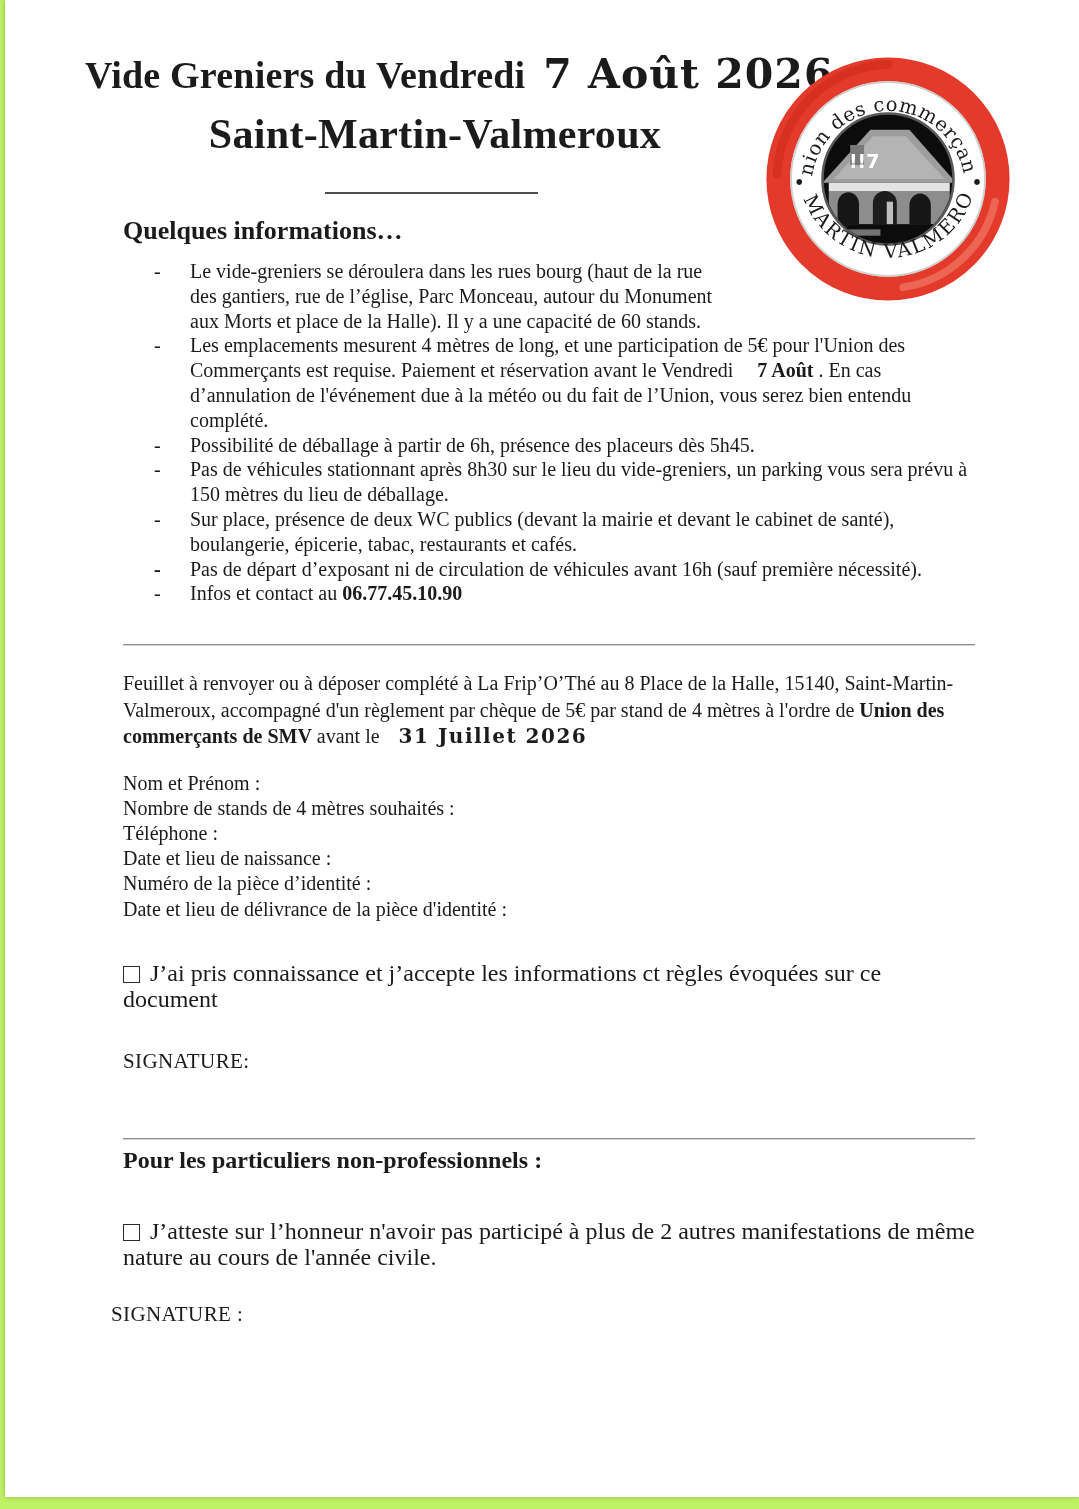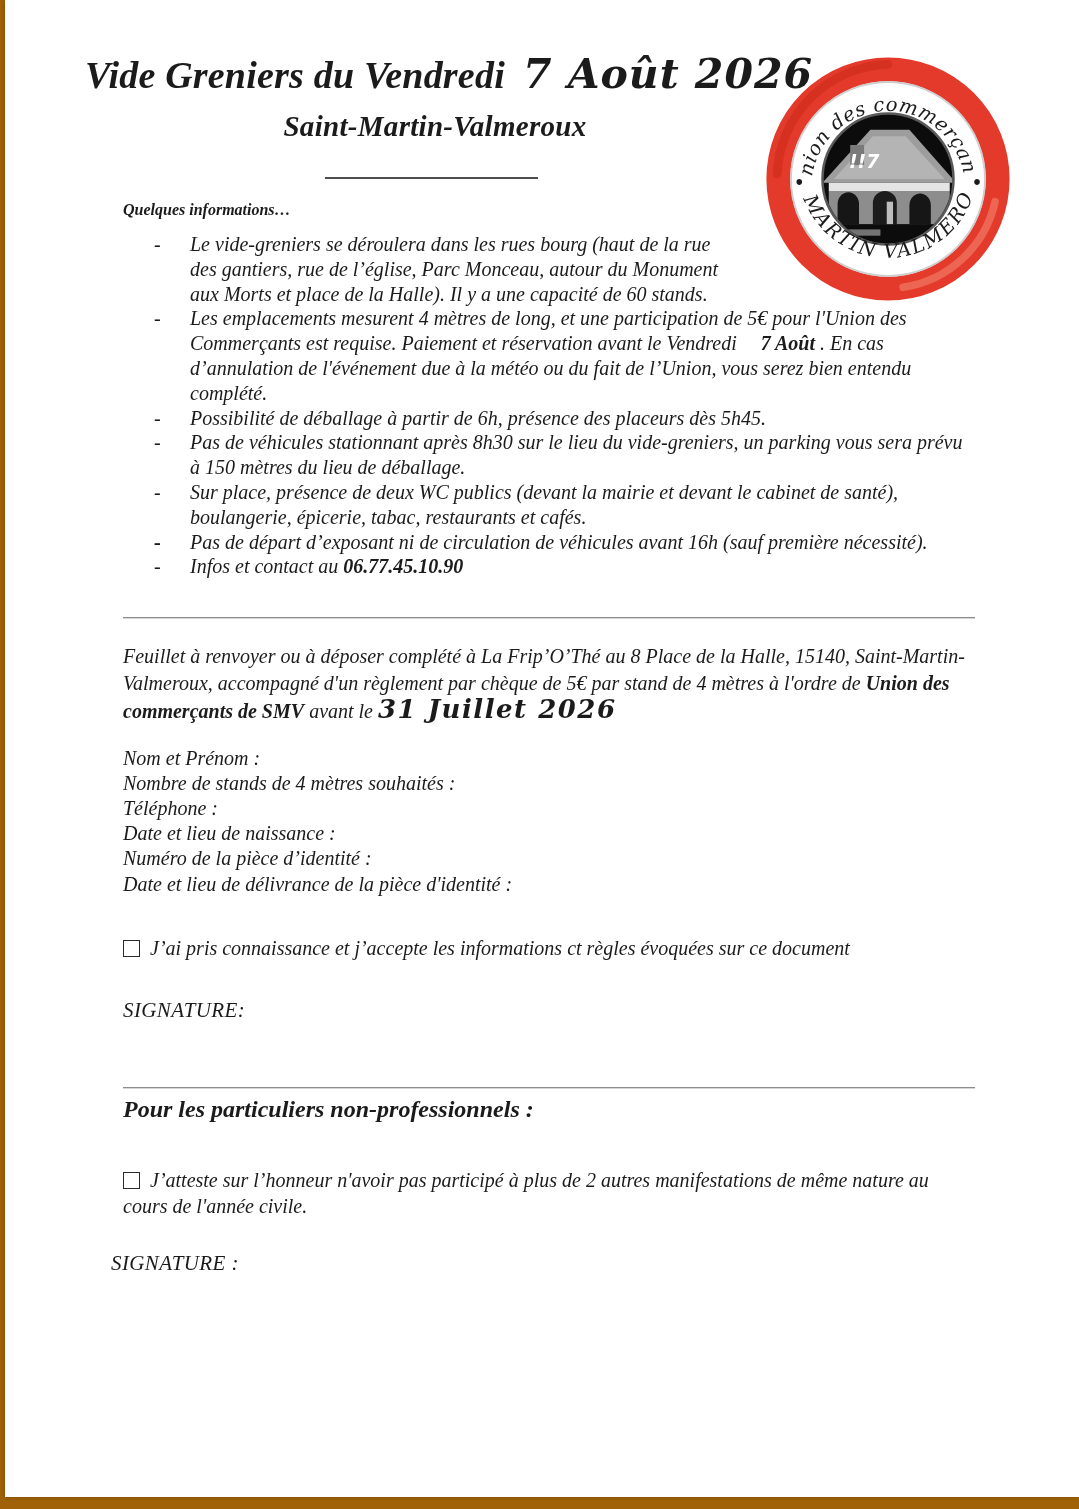--- a/index.html
+++ b/index.html
@@ -1,61 +1,60 @@
 <!DOCTYPE html>
 <html><head>
 <meta charset="utf-8">
 <style>
   * { box-sizing: border-box; }
   html,body { margin:0; padding:0; background:#b9b9bb; }
   .canvas {
     position:relative; width:1079px; height:1509px;
-    background:#a16207; overflow:hidden;
+    background:#bef264; overflow:hidden;
     font-family:"Liberation Serif","DejaVu Serif",serif;
     color:#1b1b1b;
-    font-style:italic;
   }
   .page {
     position:absolute; left:5px; top:0; width:1074px; height:1497px;
     background:#ffffff; box-shadow:0 0 5px rgba(0,0,0,.25);
   }
   .content { position:relative; padding:0 104px 0 118px; }
 
   
   .head-block { width:700px; margin-left:-38px; text-align:center; }
   .title-row { margin-top:50px; font-size:38px; font-weight:bold; white-space:nowrap; letter-spacing:.2px; }
   .fancy { font-family:"DejaVu Serif",serif; font-weight:bold; }
   .title-date { font-size:41px; margin-left:18px; letter-spacing:1px; }
-  .subtitle { margin-top:12px; font-size:29px; font-weight:bold; letter-spacing:.3px;text-align:center; }
+  .subtitle { margin-top:12px; font-size:42px; font-weight:bold; letter-spacing:.3px;text-align:center; }
   .short-rule { width:213px; height:2px; background:#4e4e4e; margin:34px 0 0 240px; }
 
   
   .logo { position:absolute; left:757px; top:53px; width:252px; height:252px; }
   .logo svg { width:100%; height:100%; }
   .ring-text { font-family:"DejaVu Serif",serif; font-size:15.5px; fill:#1c1c1c; }
 
   
-  .info-heading { margin:22px 0 0; font-size:16px; font-weight:bold; }
+  .info-heading { margin:22px 0 0; font-size:26px; font-weight:bold; }
   ul.bullets { list-style:none; margin:13px 0 0; padding:0; font-size:20px; line-height:24.8px; }
   ul.bullets li { position:relative; padding-left:67px; }
   ul.bullets li .marker { position:absolute; left:31px; }
   ul.bullets li.narrow { max-width:608px; }
   b.inline-bold { font-weight:bold; }
   .pad-bold { margin-left:19px; }
 
   .rule { height:2px; background:#8c8c8c; border-bottom:1px solid #d6d6d6; }
   .rule-1 { margin-top:38px; }
   .rule-2 { margin-top:64px; }
 
   .return-para { margin:24px 0 0; font-size:20px; line-height:26.5px; }
-  .deadline { font-size:26px; letter-spacing:1.5px; white-space:nowrap; }
+  .deadline { font-size:20px; margin-left:14px; letter-spacing:1.5px; white-space:nowrap; }
 
   .form-fields { margin-top:21px; font-size:20px; line-height:25.2px; }
 
-  .check-row { margin-top:38px; font-size:20px; line-height:26px; max-width:860px; }
+  .check-row { margin-top:38px; font-size:24px; line-height:26px; max-width:860px; }
   .checkbox {
     display:inline-block; width:17px; height:17px;
     border:1.6px solid #2b2b2b; background:#fff;
     vertical-align:-2px; margin-right:10px;
   }
   .signature { margin:37px 0 0; font-size:21px; letter-spacing:.4px; }
   .subheading { margin:7px 0 0; font-size:24px; font-weight:bold; }
   .check-row-2 { margin-top:44px; }
   .signature-2 { margin-left:-12px; margin-top:32px; }
 </style>

